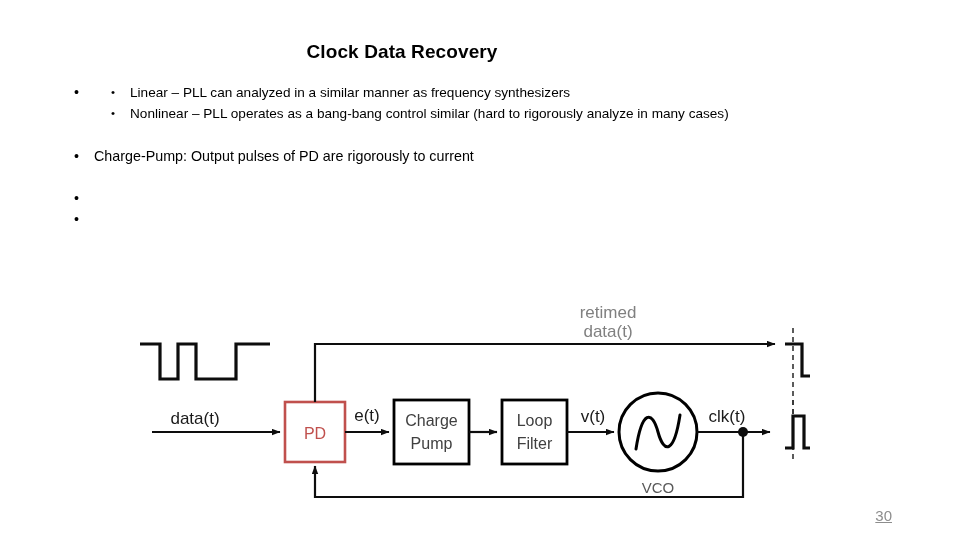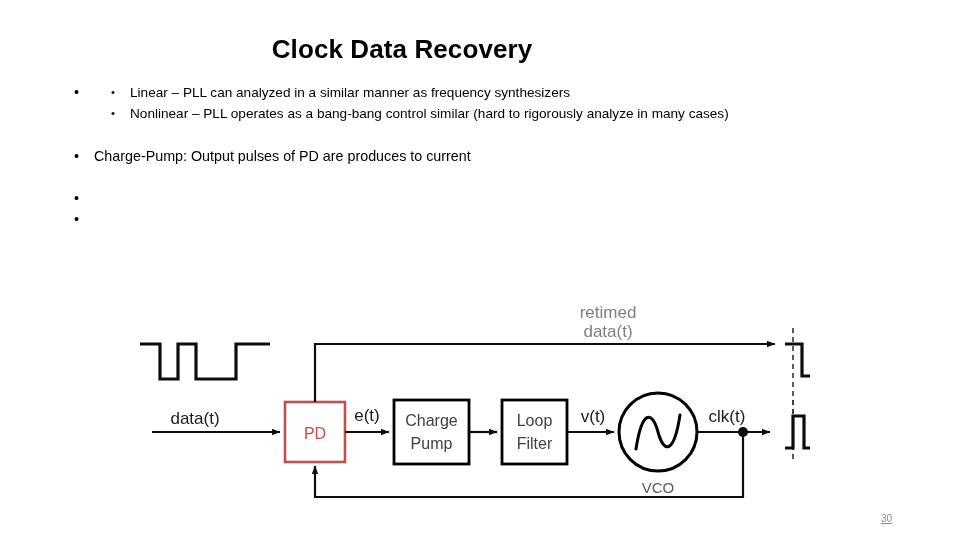--- a/index.html
+++ b/index.html
@@ -14,24 +14,24 @@
     position: relative;
     overflow: hidden;
     font-family: "Liberation Sans", sans-serif;
     color: #000000;
   }
 
   
   #slide-title {
     position: absolute;
     left: 0;
-    top: 34px;
+    top: 41px;
     width: 804px;
     text-align: center;
-    font-size: 26px;
+    font-size: 19px;
     font-weight: bold;
     letter-spacing: 0.1px;
     color: #000000;
   }
 
   
   #body-copy {
     position: absolute;
     left: 64px;
     top: 82px;
@@ -81,21 +81,21 @@
     width: 680px;
     height: 215px;
   }
   #cdr-diagram svg { display: block; }
 
   
   #page-number {
     position: absolute;
     right: 68px;
     bottom: 16px;
-    font-size: 10px;
+    font-size: 15px;
     color: #8d8d8d;
     text-decoration: underline;
   }
 </style>
 </head>
 <body>
 
 <div id="slide-title">Clock Data Recovery</div>
 
 <div id="body-copy">
@@ -111,21 +111,21 @@
 
   <div class="bullet-l2">
     <span class="dot">•</span>
     <span>Nonlinear – PLL operates as a bang-bang control similar (hard to rigorously analyze in many cases)</span>
   </div>
 
   <div class="gap-sm"></div>
 
   <div class="bullet-l1">
     <span class="dot">•</span>
-    <span>Charge-Pump: Output pulses of PD are produces to current</span>
+    <span>Charge-Pump: Output pulses of PD are rigorously to current</span>
   </div>
 
   <div class="gap-md"></div>
 
   <div class="bullet-l1">
     <span class="dot">•</span>
   </div>
 
   <div class="gap-md"></div>
 

